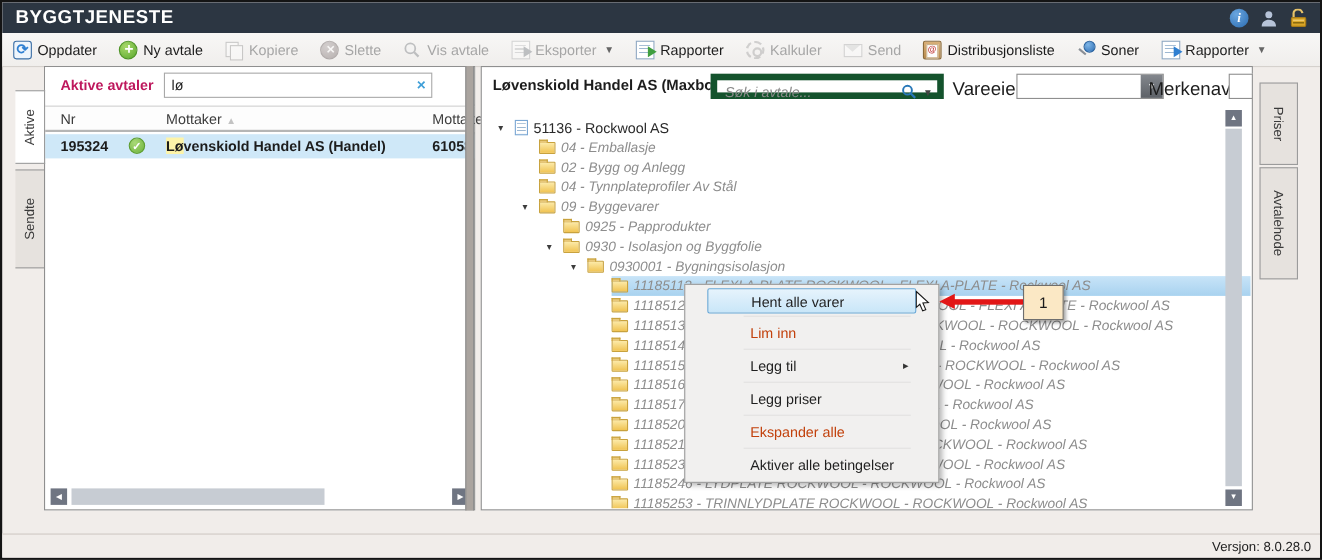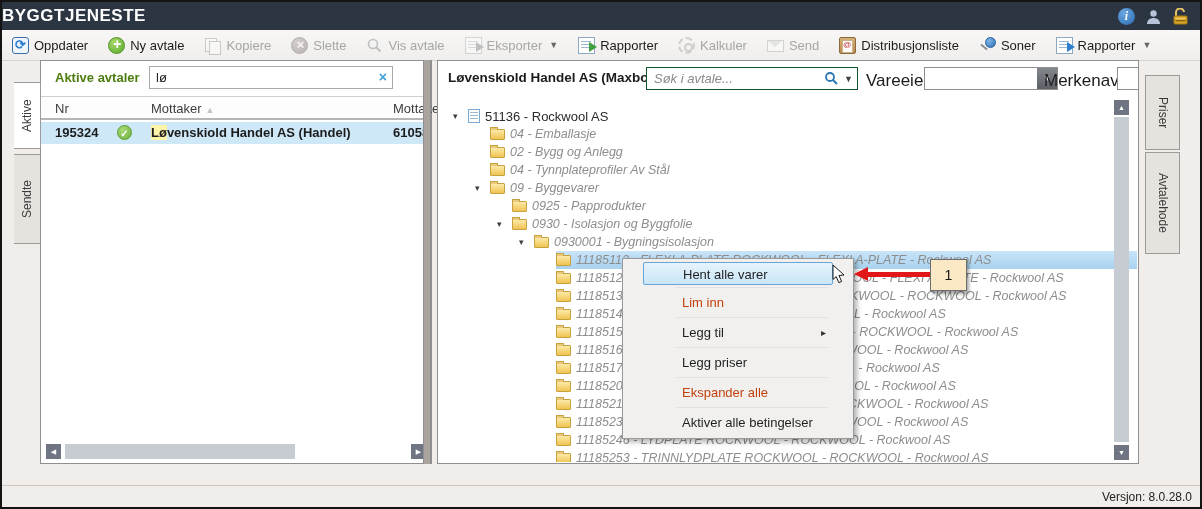--- a/index.html
+++ b/index.html
@@ -3,21 +3,21 @@
 <meta charset="utf-8">
 <style>
   html,body{margin:0;padding:0;background:#d8d8d8;}
   *{box-sizing:border-box;}
   .window{position:relative;width:1202px;height:509px;background:#f1edea;border:2px solid #141414;
           font-family:"Liberation Sans",sans-serif;overflow:hidden;}
   .abs{position:absolute;}
 
   
   .titlebar{left:0;top:0;right:0;height:28px;background:#2c3642;display:flex;align-items:center;}
-  .app-title{color:#fff;font-weight:bold;font-size:17px;letter-spacing:.5px;padding-left:0;}
+  .app-title{color:#fff;font-weight:bold;font-size:17px;letter-spacing:.5px;padding-left:12px;}
   .tb-icons{margin-left:auto;display:flex;gap:10px;padding-right:10px;align-items:center;}
   .info-ic{width:17px;height:17px;border-radius:50%;background:radial-gradient(circle at 35% 30%,#6aa6e0,#2b6cb0);
            color:#fff;font-size:12px;font-weight:bold;font-family:"Liberation Serif",serif;font-style:italic;
            display:flex;align-items:center;justify-content:center;}
   .user-ic svg,.lock-ic svg{display:block;}
 
   
   .toolbar{left:0;top:28px;right:0;height:31px;background:linear-gradient(#f8f7f6,#f0eeec);
            border-bottom:1px solid #d5d1cd;display:flex;align-items:center;gap:20px;padding:0 10px;}
   .tbtn{display:flex;align-items:center;gap:5px;font-size:13px;color:#1c1c1c;cursor:default;white-space:nowrap;}
@@ -60,21 +60,21 @@
   .vtab.left{writing-mode:vertical-rl;transform:rotate(180deg);}
   .vtab.right{writing-mode:vertical-rl;}
   .vtab.active{background:#fff;z-index:3;}
 
   
   .panel{background:#fff;border:1px solid #8f8f8f;}
   .splitter{background:#aaa49f;border-left:1px solid #8f8f8f;border-right:1px solid #8f8f8f;}
 
   
   .lp-toprow{position:absolute;left:0;top:0;right:0;height:34px;background:#fff;}
-  .lp-label{position:absolute;left:14px;top:9px;font-weight:bold;font-size:13px;color:#4d7c0f;}
+  .lp-label{position:absolute;left:14px;top:9px;font-weight:bold;font-size:13px;color:#be185d;}
   .lp-search{position:absolute;left:108px;top:5px;width:244px;height:23px;border:1px solid #a9a9a9;background:#fff;}
   .lp-search input{position:absolute;left:4px;top:1px;width:215px;height:19px;border:none;outline:none;
         font-family:"Liberation Sans",sans-serif;font-size:13px;color:#222;background:transparent;}
   .lp-clear{position:absolute;right:5px;top:2px;color:#3f9fd8;font-size:14px;font-weight:bold;cursor:default;}
   .grid-header{position:absolute;left:0;top:35px;right:0;height:24px;background:#fdfdfd;
         border-top:1px solid #d0d0d0;border-bottom:2px solid #b5b5b5;font-size:13px;color:#3c3c3c;}
   .gh-nr{position:absolute;left:14px;top:4px;}
   .gh-m1{position:absolute;left:110px;top:4px;}
   .gh-sort{color:#c3c3c3;font-size:9px;margin-left:4px;}
   .gh-m2{position:absolute;left:352px;top:4px;}
@@ -87,21 +87,21 @@
   .hl-yellow{background:#fdf4a9;}
   .gr-id{position:absolute;left:352px;top:3px;}
 
   
   .sb-btn{position:absolute;width:15px;height:15px;background:#6f7582;color:#fff;font-size:7px;
         display:flex;align-items:center;justify-content:center;}
   .sb-thumb{position:absolute;background:#c7ccd3;}
 
   
   .rp-title{position:absolute;left:10px;top:9px;font-weight:bold;font-size:13.5px;color:#1c1c1c;white-space:nowrap;}
-  .rp-search{position:absolute;left:208px;top:6px;width:212px;height:23px;border:1px solid #14532d;background:#fff;}
+  .rp-search{position:absolute;left:208px;top:6px;width:212px;height:23px;border:6px solid #14532d;background:#fff;}
   .rp-search input{position:absolute;left:5px;top:1px;width:160px;height:19px;border:none;outline:none;
         font-family:"Liberation Sans",sans-serif;font-size:13px;font-style:italic;color:#555;background:transparent;}
   .rp-search input::placeholder{color:#8a8a8a;font-style:italic;}
   .rp-mag{position:absolute;right:18px;top:3px;}
   .rp-mag-caret{position:absolute;right:4px;top:6px;font-size:9px;color:#444;}
   .rp-lbl{position:absolute;top:10px;font-size:17px;color:#1c1c1c;}
   .combo{position:absolute;top:6px;height:23px;border:1px solid #8f8f8f;background:#fff;}
   .combo-btn{position:absolute;right:0;top:0;bottom:0;width:20px;background:linear-gradient(#83878d,#5d6167);
         color:#fff;font-size:8px;display:flex;align-items:center;justify-content:center;}
   .mini-input{position:absolute;top:6px;height:23px;background:#fff;border:1px solid #8f8f8f;}

